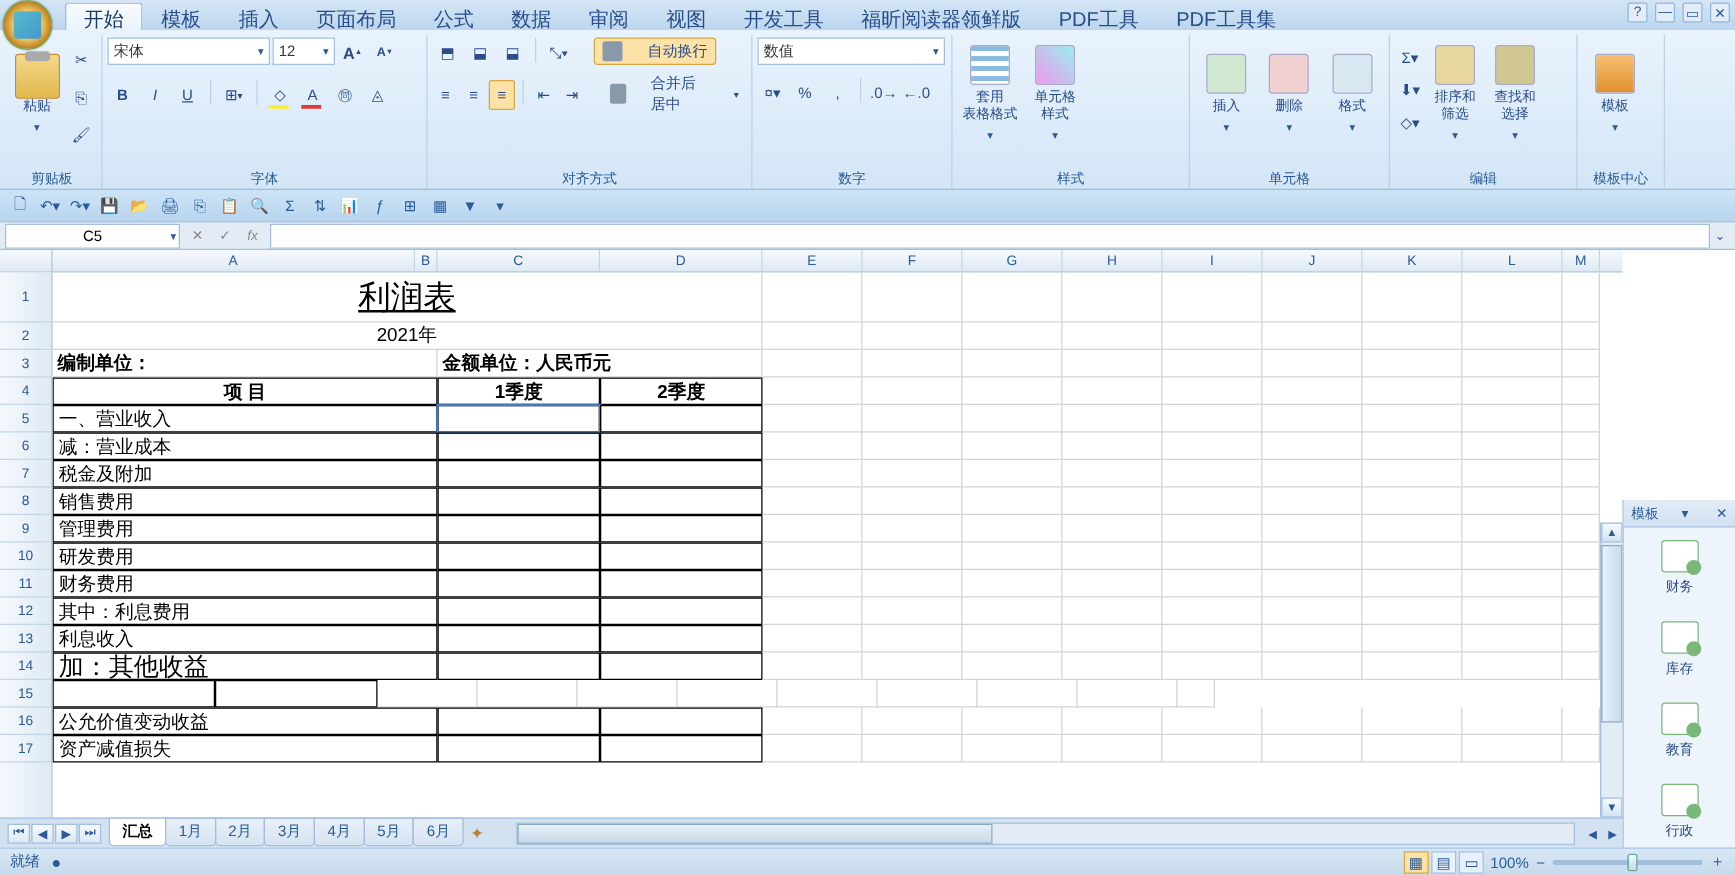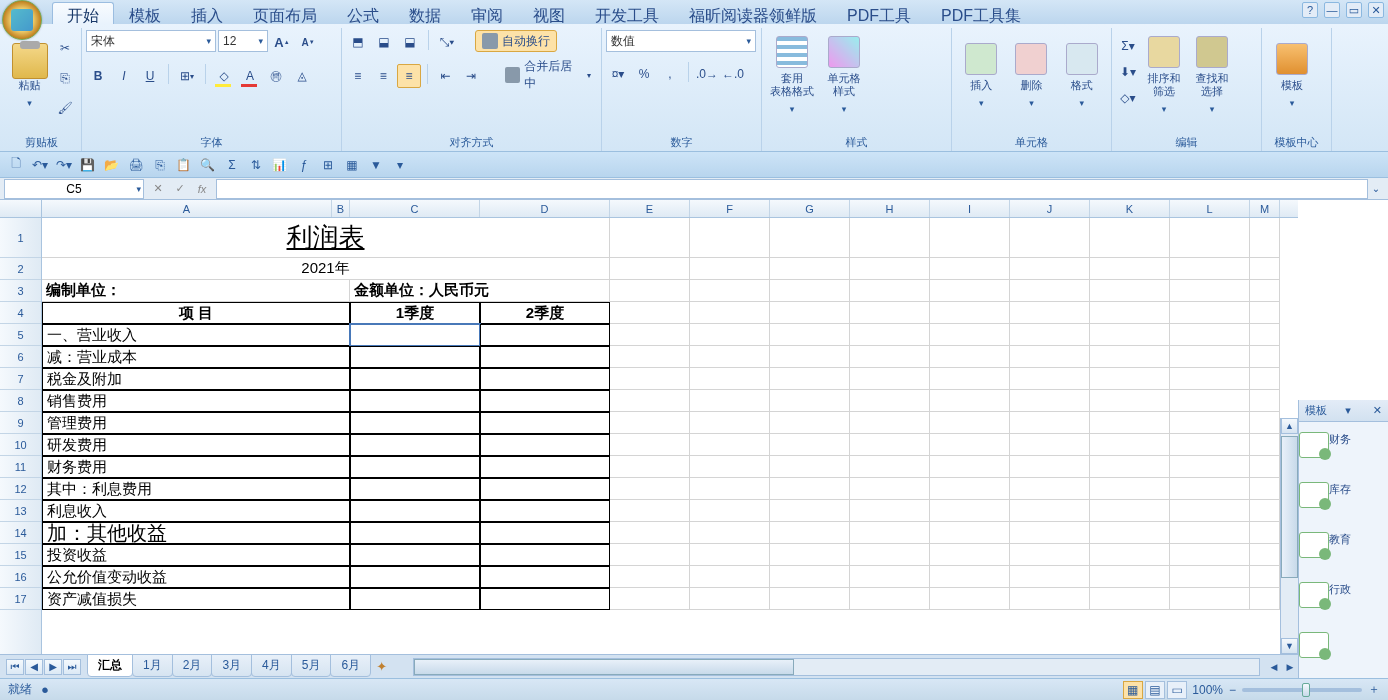--- a/index.html
+++ b/index.html
@@ -21,21 +21,21 @@
 .group-title { position:absolute; bottom:1px; left:0; right:0; text-align:center; font-size:11px; color:#2a5a9a;}
 .big-btn { display:flex; flex-direction:column; align-items:center; justify-content:center; width:52px; height:92px; cursor:pointer; border-radius:3px; padding:2px;}
 .big-btn .ico { width:32px; height:32px; margin-bottom:4px; background:#fff; border:1px solid #aac; border-radius:3px; position:relative;}
 .big-btn .lbl { font-size:11px; color:#2a4d8a; text-align:center; line-height:13px;}
 .big-btn .arr::after{content:"▾"; color:#2a5a9a; font-size:9px;}
 .small-row { display:flex; gap:2px; margin-bottom:4px;}
 .small-btn { width:24px; height:24px; display:flex; align-items:center; justify-content:center; font-size:12px; color:#2a4d8a; cursor:pointer; border-radius:2px;}
 .small-btn.active{background:#fde2a8;border:1px solid #d9a742;}
 .combo { height:22px; background:#fff; border:1px solid #a4bfdd; display:flex; align-items:center; padding:0 4px; font-size:12px; color:#333; position:relative;}
 .combo .dd{margin-left:auto;color:#2a5a9a;font-size:9px;}
-.wide-btn{height:22px;padding:0 6px;display:flex;align-items:center;gap:4px;font-size:12px;color:#2a4d8a;cursor:pointer;border-radius:3px;justify-content:center;}
+.wide-btn{height:22px;padding:0 6px;display:flex;align-items:center;gap:20px;font-size:12px;color:#2a4d8a;cursor:pointer;border-radius:3px;justify-content:center;}
 .wide-btn.active{background:#fde2a8;border:1px solid #d9a742;}
 .wide-btn .ico2{width:16px;height:16px;background:#89a;border-radius:2px;}
 
 
 .paste-ico{width:36px;height:36px;background:linear-gradient(#f4d88a,#e0b84c);border-radius:3px;border:1px solid #c09030;position:relative;}
 .paste-ico::before{content:"";position:absolute;left:7px;top:-3px;width:20px;height:8px;background:#aaa;border-radius:3px;}
 
 
 .qat { height:26px; background:linear-gradient(#cde4f7,#b8d5ee); border-bottom:1px solid #9bbfdf; display:flex; align-items:center; gap:4px; padding:0 6px;}
 .qat span{width:20px;height:20px;display:flex;align-items:center;justify-content:center;font-size:12px;color:#2a5a9a;cursor:pointer;}
@@ -83,21 +83,21 @@
 .view-btns span{width:20px;height:18px;display:inline-flex;align-items:center;justify-content:center;border:1px solid #a4bfdd;background:#e8f0f9;margin-right:-1px;cursor:pointer;}
 .view-btns span.active{background:#fde2a8;border-color:#d9a742;}
 .zoom-slider{width:120px;height:4px;background:#a4bfdd;position:relative;border-radius:2px;}
 .zoom-slider .thumb{position:absolute;left:50%;top:-5px;width:8px;height:14px;background:linear-gradient(#f4f9fd,#c8daea);border:1px solid #6a9;border-radius:2px;}
 .zoom-slider .tick{position:absolute;left:50%;top:-2px;width:1px;height:8px;background:#6a9;}
 
 
 .tpl-pane{position:absolute;right:0;top:200px;bottom:22px;width:90px;background:#eef4fb;border-left:1px solid #a4bfdd;}
 .tpl-hdr{height:22px;background:linear-gradient(#e3ecf7,#d2e1f0);border-bottom:1px solid #a4bfdd;display:flex;align-items:center;padding:0 6px;font-size:11px;color:#2a5a9a;}
 .tpl-hdr .cls{margin-left:auto;cursor:pointer;}
-.tpl-item{padding:10px 0;display:flex;flex-direction:row;cursor:pointer;}
+.tpl-item{padding:10px 0;display:flex;flex-direction:column;align-items:center;cursor:pointer;}
 .tpl-item .ic{width:30px;height:26px;border:1px solid #7ab87a;border-radius:3px;margin-bottom:4px;position:relative;background:#fff;}
 .tpl-item .ic::after{content:"";position:absolute;right:-3px;bottom:-3px;width:12px;height:12px;background:#7ab87a;border-radius:50%;}
 .tpl-item .lb{font-size:11px;color:#2a4d8a;}
 
 
 .vscroll{position:absolute;right:90px;top:218px;bottom:46px;width:18px;background:#e3ecf5;border-left:1px solid #a4bfdd;}
 .vscroll .thumb{position:absolute;left:0;right:0;top:18px;height:60%;background:linear-gradient(90deg,#e8f0f9,#c8daea);border:1px solid #8ab;}
 .vscroll .ar{position:absolute;left:0;right:0;height:16px;background:linear-gradient(#f4f9fd,#d6e4f1);border:1px solid #a4bfdd;display:flex;align-items:center;justify-content:center;font-size:9px;color:#2a5a9a;}
 .vscroll .ar.up{top:0;}.vscroll .ar.dn{bottom:0;}
 
@@ -552,21 +552,20 @@
         <div class="cell" style="width: 80px;"></div>
         <div class="cell" style="width: 80px;"></div>
         <div class="cell" style="width: 80px;"></div>
         <div class="cell" style="width: 80px;"></div>
         <div class="cell" style="width: 80px;"></div>
         <div class="cell" style="width: 80px;"></div>
         <div class="cell" style="width: 80px;"></div>
         <div class="cell" style="width: 30px;"></div>
       </div>
       <div class="row">
-        <div class="cell" style="width: 308px; border: 1px solid rgb(0, 0, 0); font-size: 15px;">            投资收益</div>
         <div class="cell" style="width: 130px; border: 1px solid rgb(0, 0, 0);"></div>
         <div class="cell" style="width: 130px; border: 1px solid rgb(0, 0, 0);"></div>
         <div class="cell" style="width: 80px;"></div>
         <div class="cell" style="width: 80px;"></div>
         <div class="cell" style="width: 80px;"></div>
         <div class="cell" style="width: 80px;"></div>
         <div class="cell" style="width: 80px;"></div>
         <div class="cell" style="width: 80px;"></div>
         <div class="cell" style="width: 80px;"></div>
         <div class="cell" style="width: 80px;"></div>

